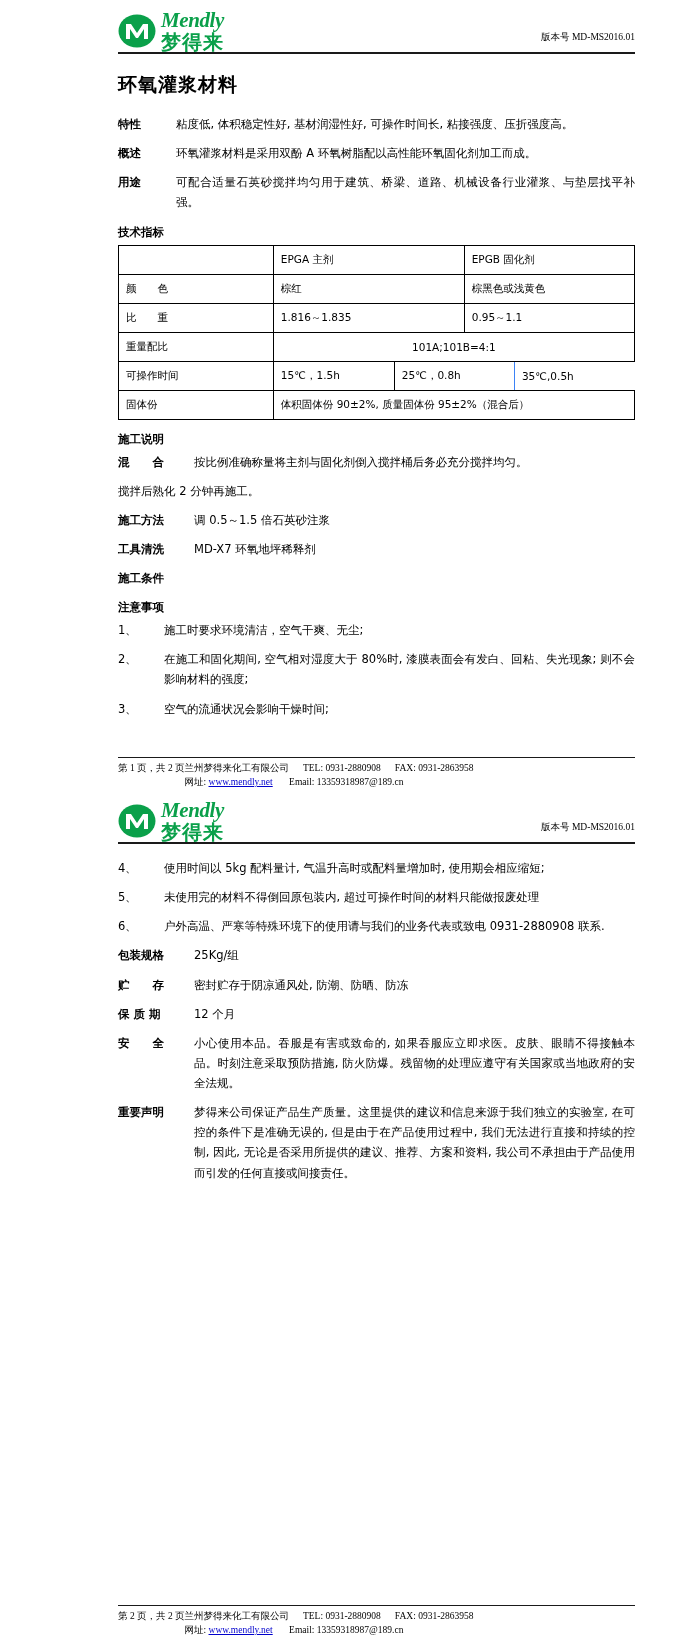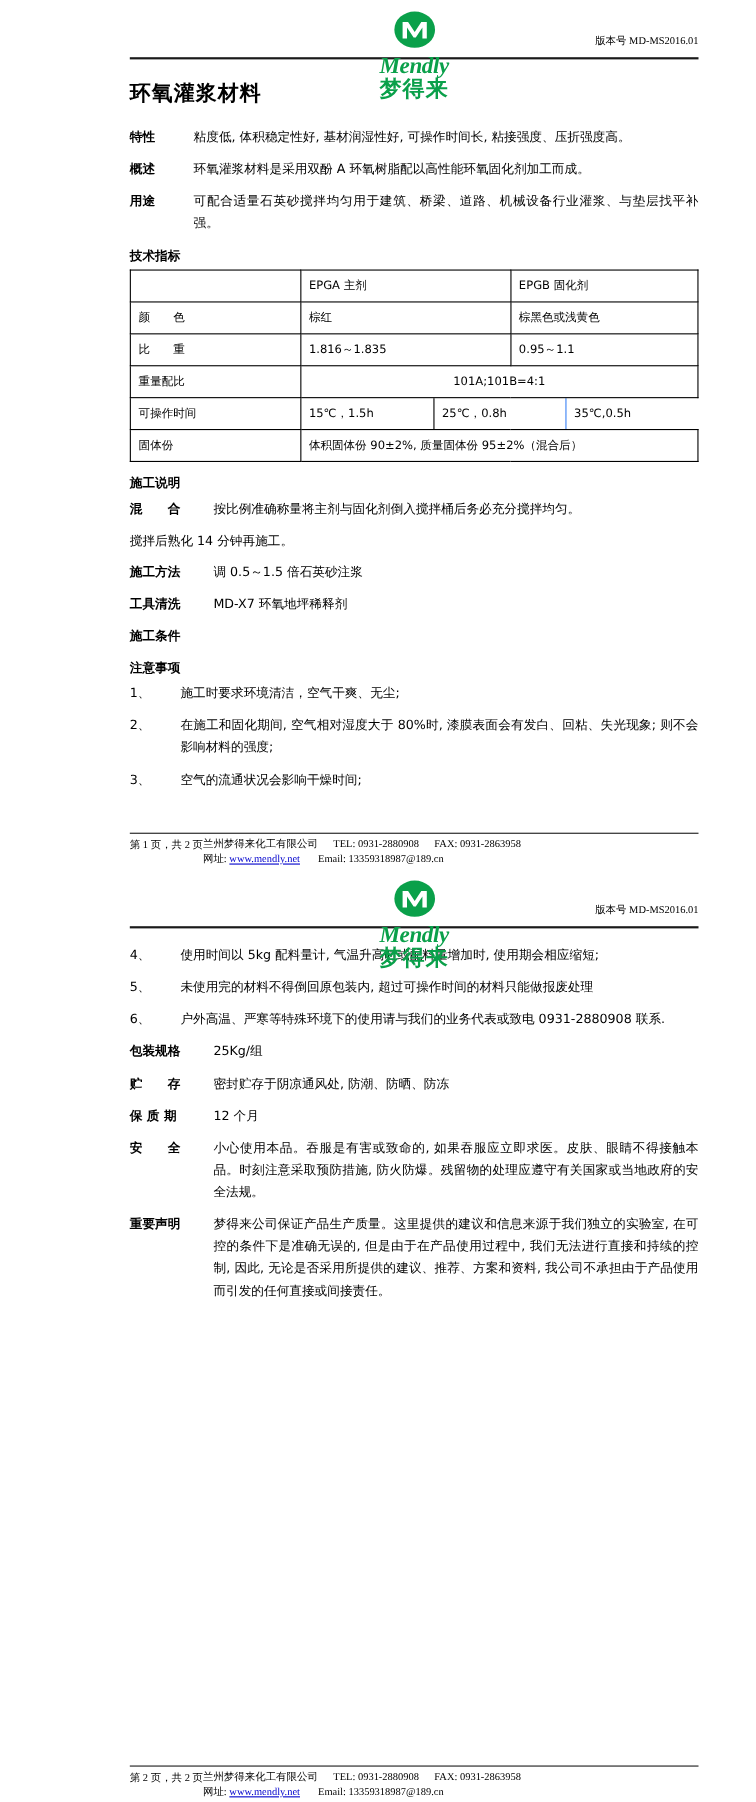--- a/index.html
+++ b/index.html
@@ -31,21 +31,20 @@
   .header {
     position: relative;
     height: 52px;
     padding: 10px 52px 0 118px;
     box-sizing: border-box;
   }
   .logo {
     display: flex;
     align-items: center;
     gap: 5px;
-    flex-direction: column;
   }
   .logo-mark {
     width: 38px;
     height: 34px;
     position: relative;
   }
   .logo-mark svg { display:block; }
   .logo-text {
     display: flex;
     flex-direction: column;
@@ -258,21 +257,21 @@
     </tbody>
       </table>
 
     <div class="section-label">施工说明</div>
 
     <div class="drow">
       <div class="dlabel w76">混　　合</div>
       <div class="dval">按比例准确称量将主剂与固化剂倒入搅拌桶后务必充分搅拌均匀。</div>
     </div>
     <div class="drow">
-      <div class="dval">搅拌后熟化 14 分钟再施工。</div>
+      <div class="dval">搅拌后熟化 2 分钟再施工。</div>
     </div>
     <div class="drow">
       <div class="dlabel w76">施工方法</div>
       <div class="dval">调 0.5～1.5 倍石英砂注浆</div>
     </div>
     <div class="drow">
       <div class="dlabel w76">工具清洗</div>
       <div class="dval">MD-X7 环氧地坪稀释剂</div>
     </div>
     <div class="drow">

